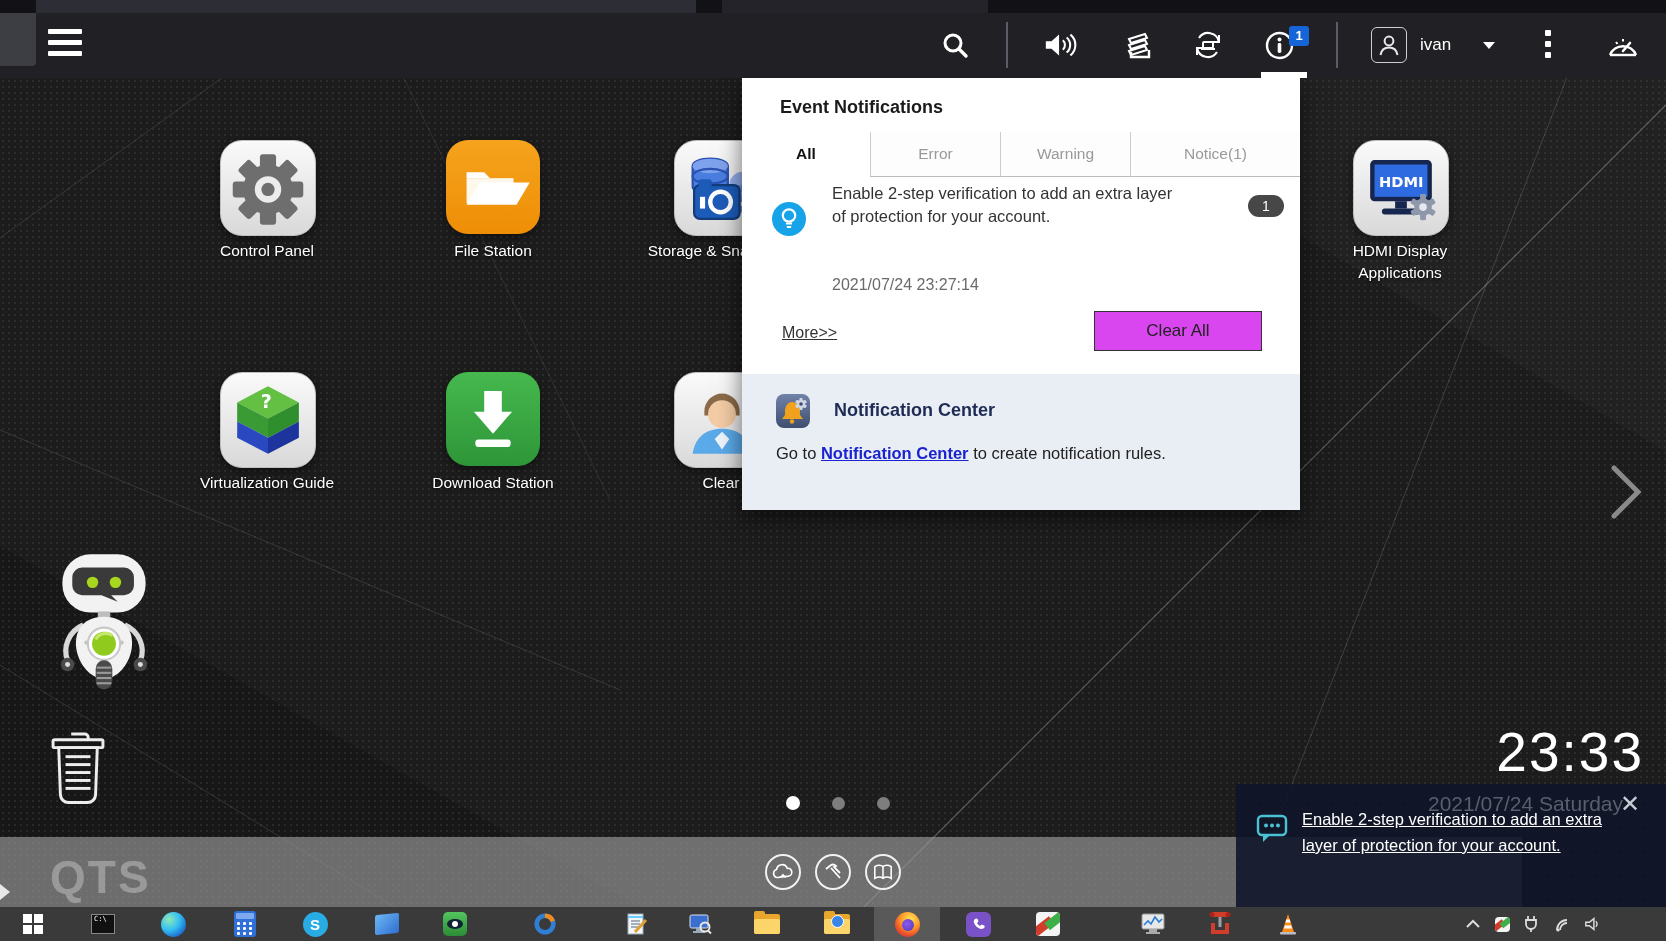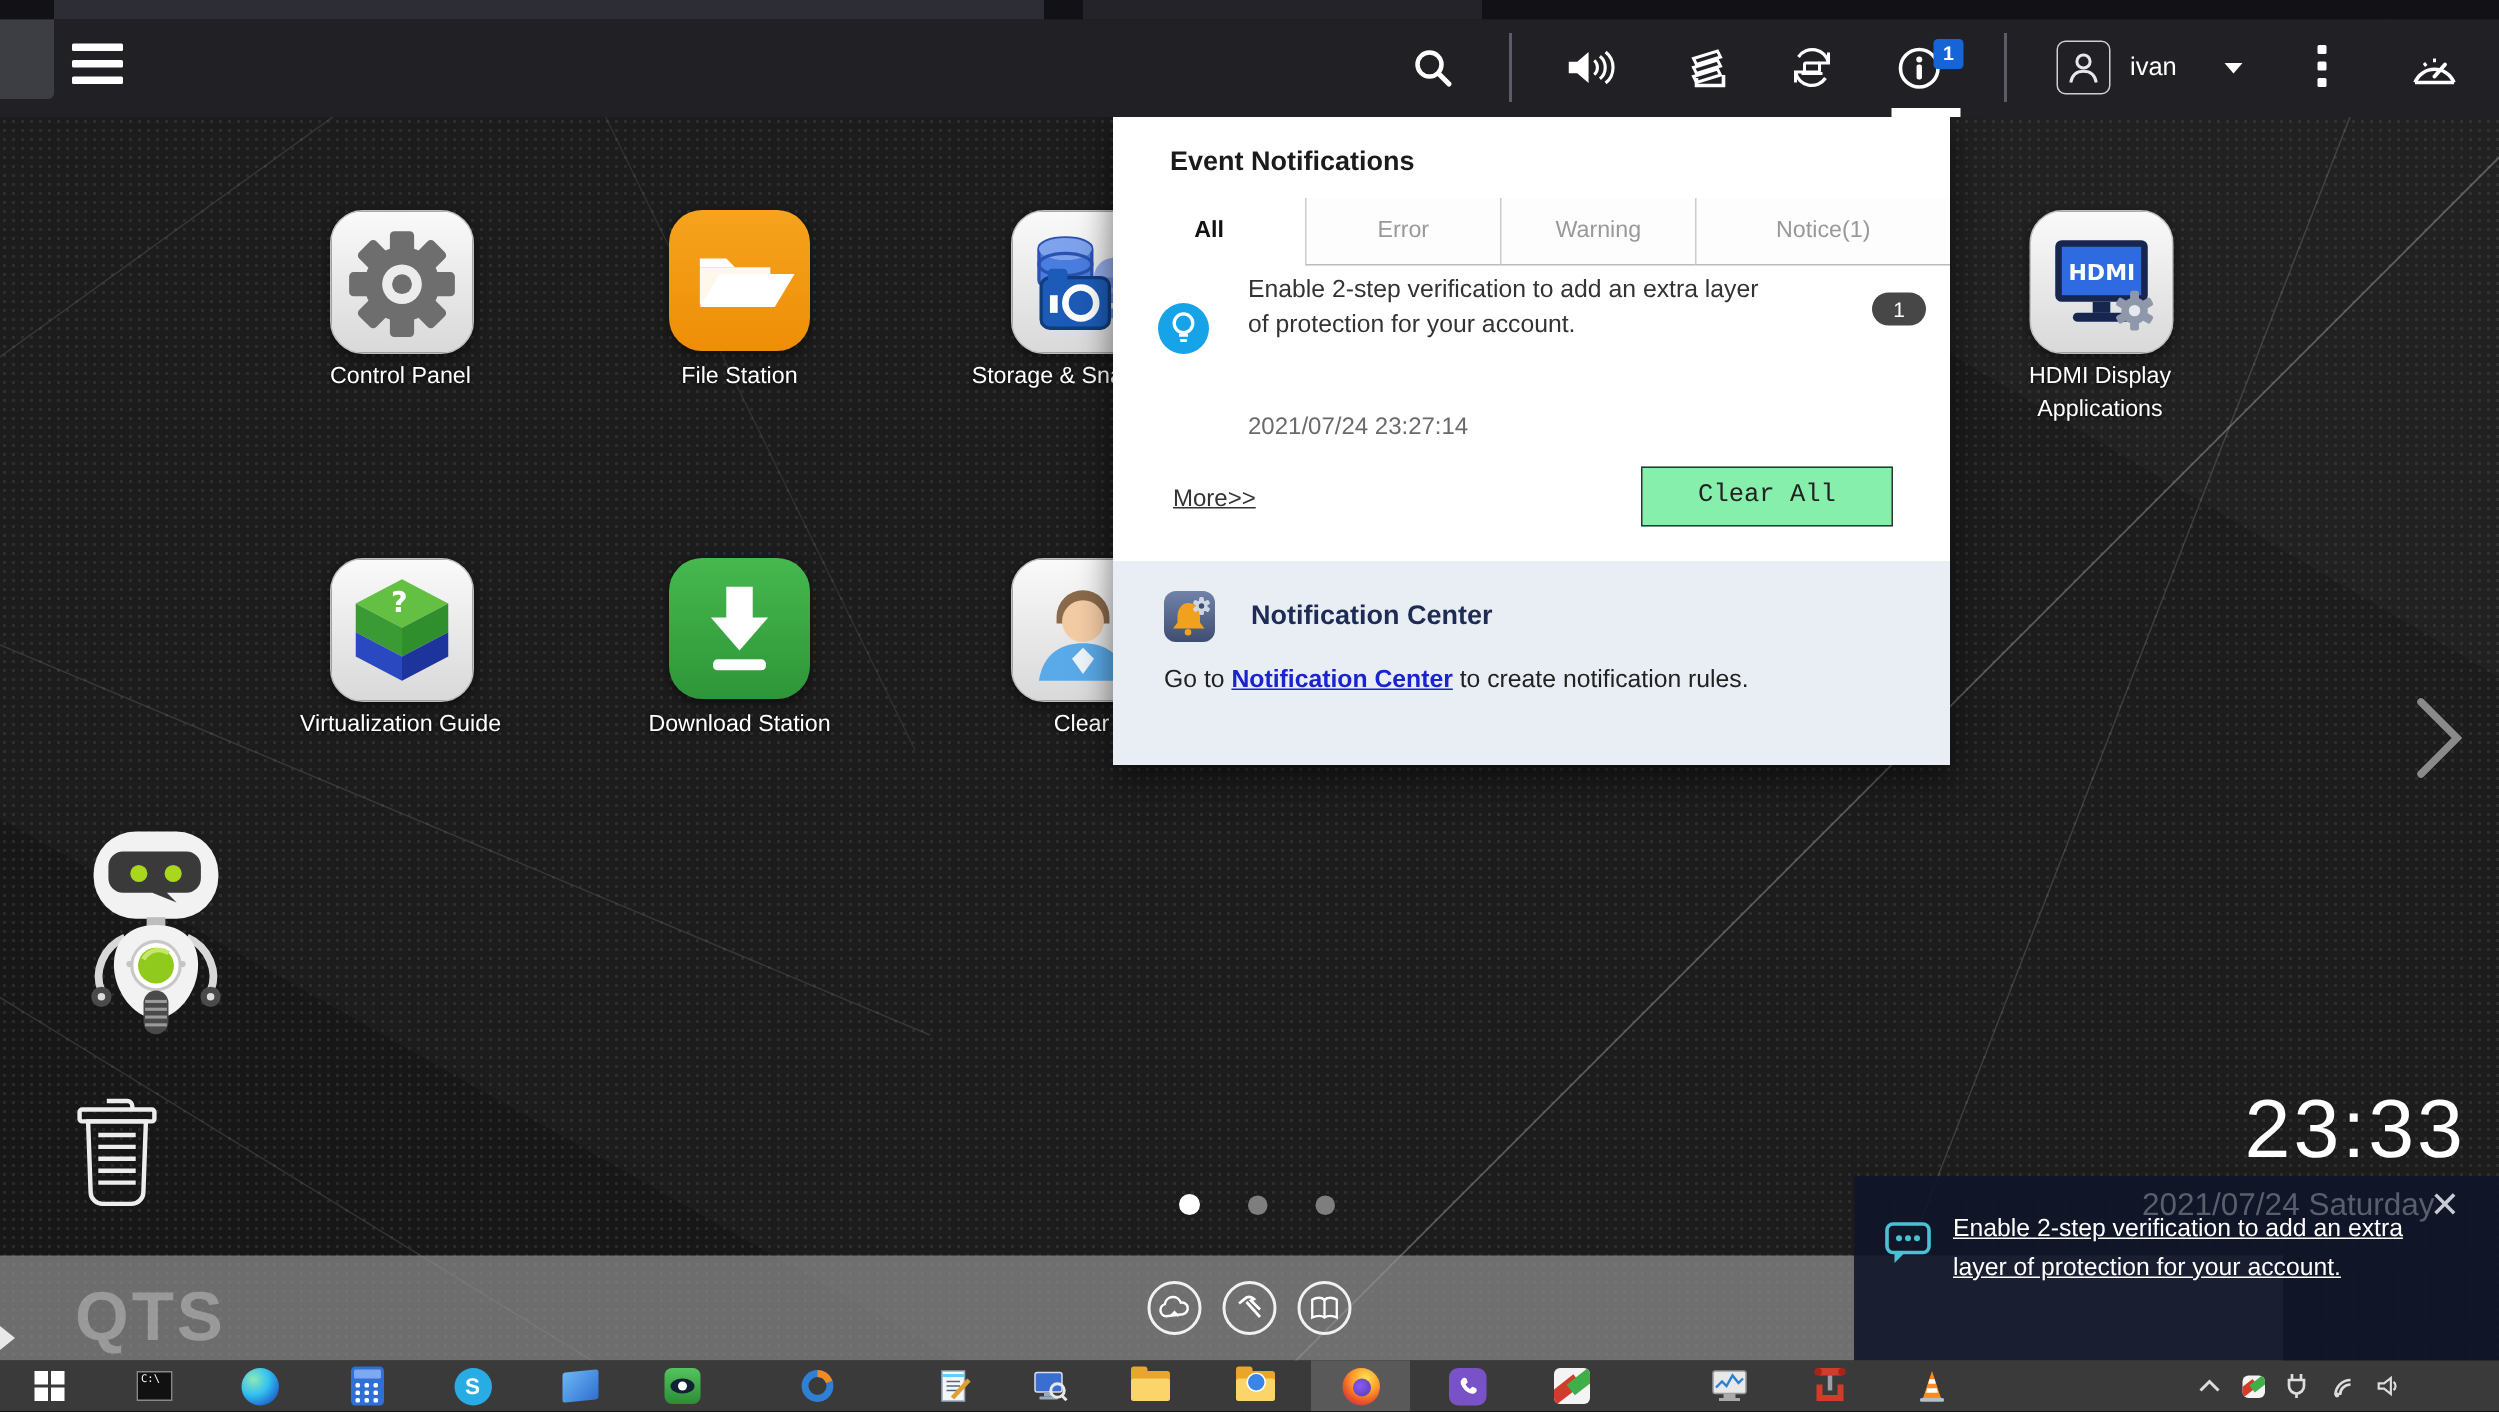--- a/index.html
+++ b/index.html
@@ -54,22 +54,22 @@
     background:#fdfdfd;border-bottom:1px solid #bbb;border-left:1px solid #ccc;cursor:pointer;}
   #panel .tab:first-child{border-left:none;}
   #panel .tab.active{background:#fff;color:#111;font-weight:bold;border-bottom:none;}
   #panel .t0{width:128px}.t1{width:130px}.t2{width:130px}.t3{width:170px}
   .bulb{position:absolute;left:30px;top:124px;width:34px;height:34px;border-radius:50%;background:#17a3e8;}
   .item-text{position:absolute;left:90px;top:104px;width:350px;font-size:16.5px;color:#333;line-height:23px;}
   .item-time{position:absolute;left:90px;top:158px;font-size:16px;color:#6a6a6a;margin-top:40px;}
   .item-count{position:absolute;left:506px;top:117px;width:36px;height:22px;background:#474747;border-radius:11px;
     color:#fff;font-size:14px;text-align:center;line-height:22px;}
   .more-link{position:absolute;left:40px;top:246px;font-size:16px;color:#333;text-decoration:underline;cursor:pointer;}
-  .clear-btn{position:absolute;left:352px;top:233px;width:168px;height:40px;background:#86efac;border:1.4px solid #333;
-    font-size:17px;color:#222;text-align:center;line-height:38px;cursor:pointer;box-sizing:border-box;font-family:Liberation Mono, monospace;}
+  .clear-btn{position:absolute;left:352px;top:233px;width:168px;height:40px;background:#d946ef;border:1.4px solid #333;
+    font-size:17px;color:#222;text-align:center;line-height:38px;cursor:pointer;box-sizing:border-box;}
   .nc{position:absolute;left:0;top:296px;width:558px;height:136px;background:#e9edf4;}
   .nc-icon{position:absolute;left:34px;top:20px;width:34px;height:34px;border-radius:8px;
     background:linear-gradient(#7083a8,#3f4e70);}
   .nc-title{position:absolute;left:92px;top:26px;font-size:18px;font-weight:bold;color:#1e2c55;}
   .nc-body{position:absolute;left:34px;top:70px;font-size:16.5px;color:#222;}
   .nc-body a{color:#1a23cf;font-weight:bold;text-decoration:underline;cursor:pointer;}
   
   #pager{left:770px;top:796px;z-index:2;height:16px;}
   #pager .dot{display:inline-block;border-radius:50%;margin:0 16px 0 16px;cursor:pointer;}
   #pager .d-on{width:14px;height:14px;background:#fff;}

